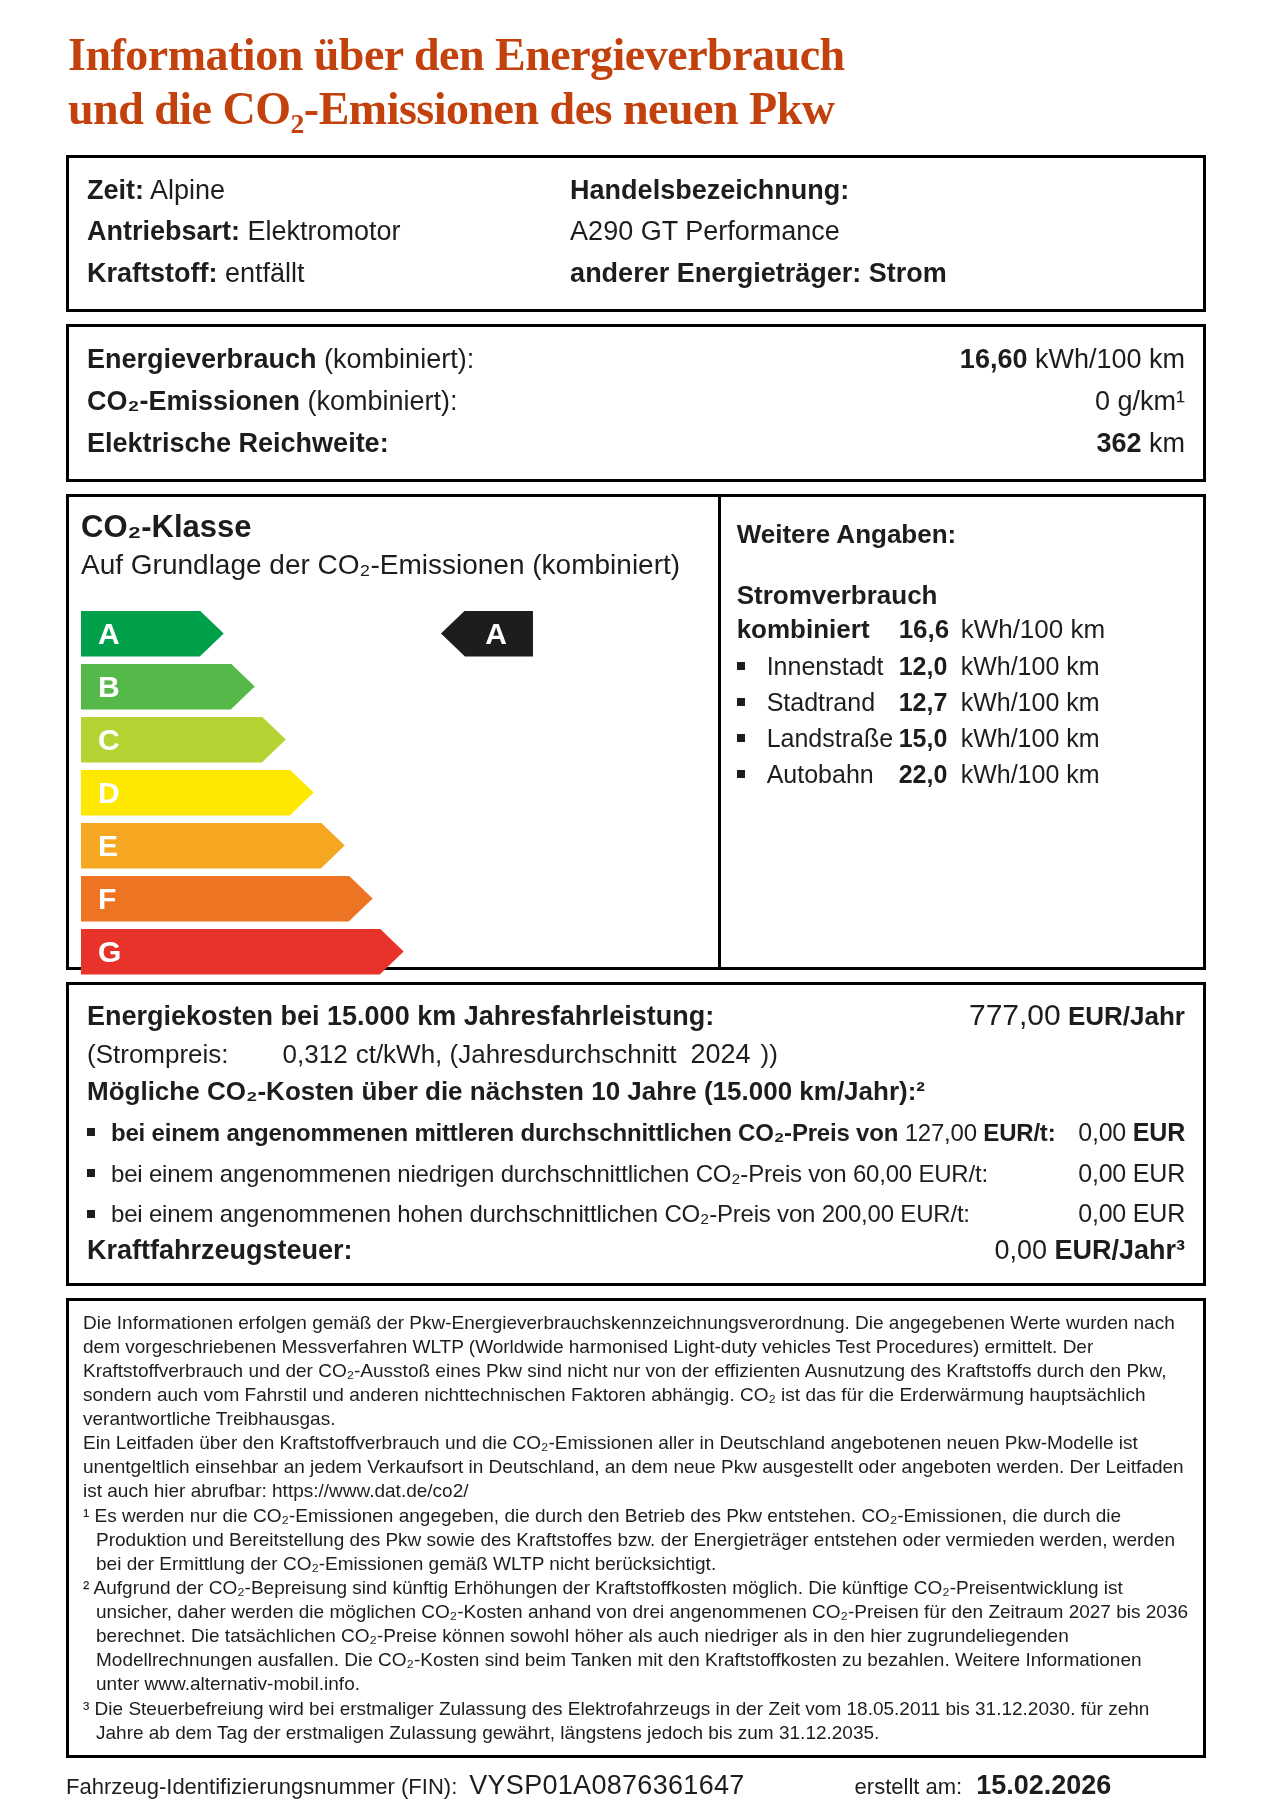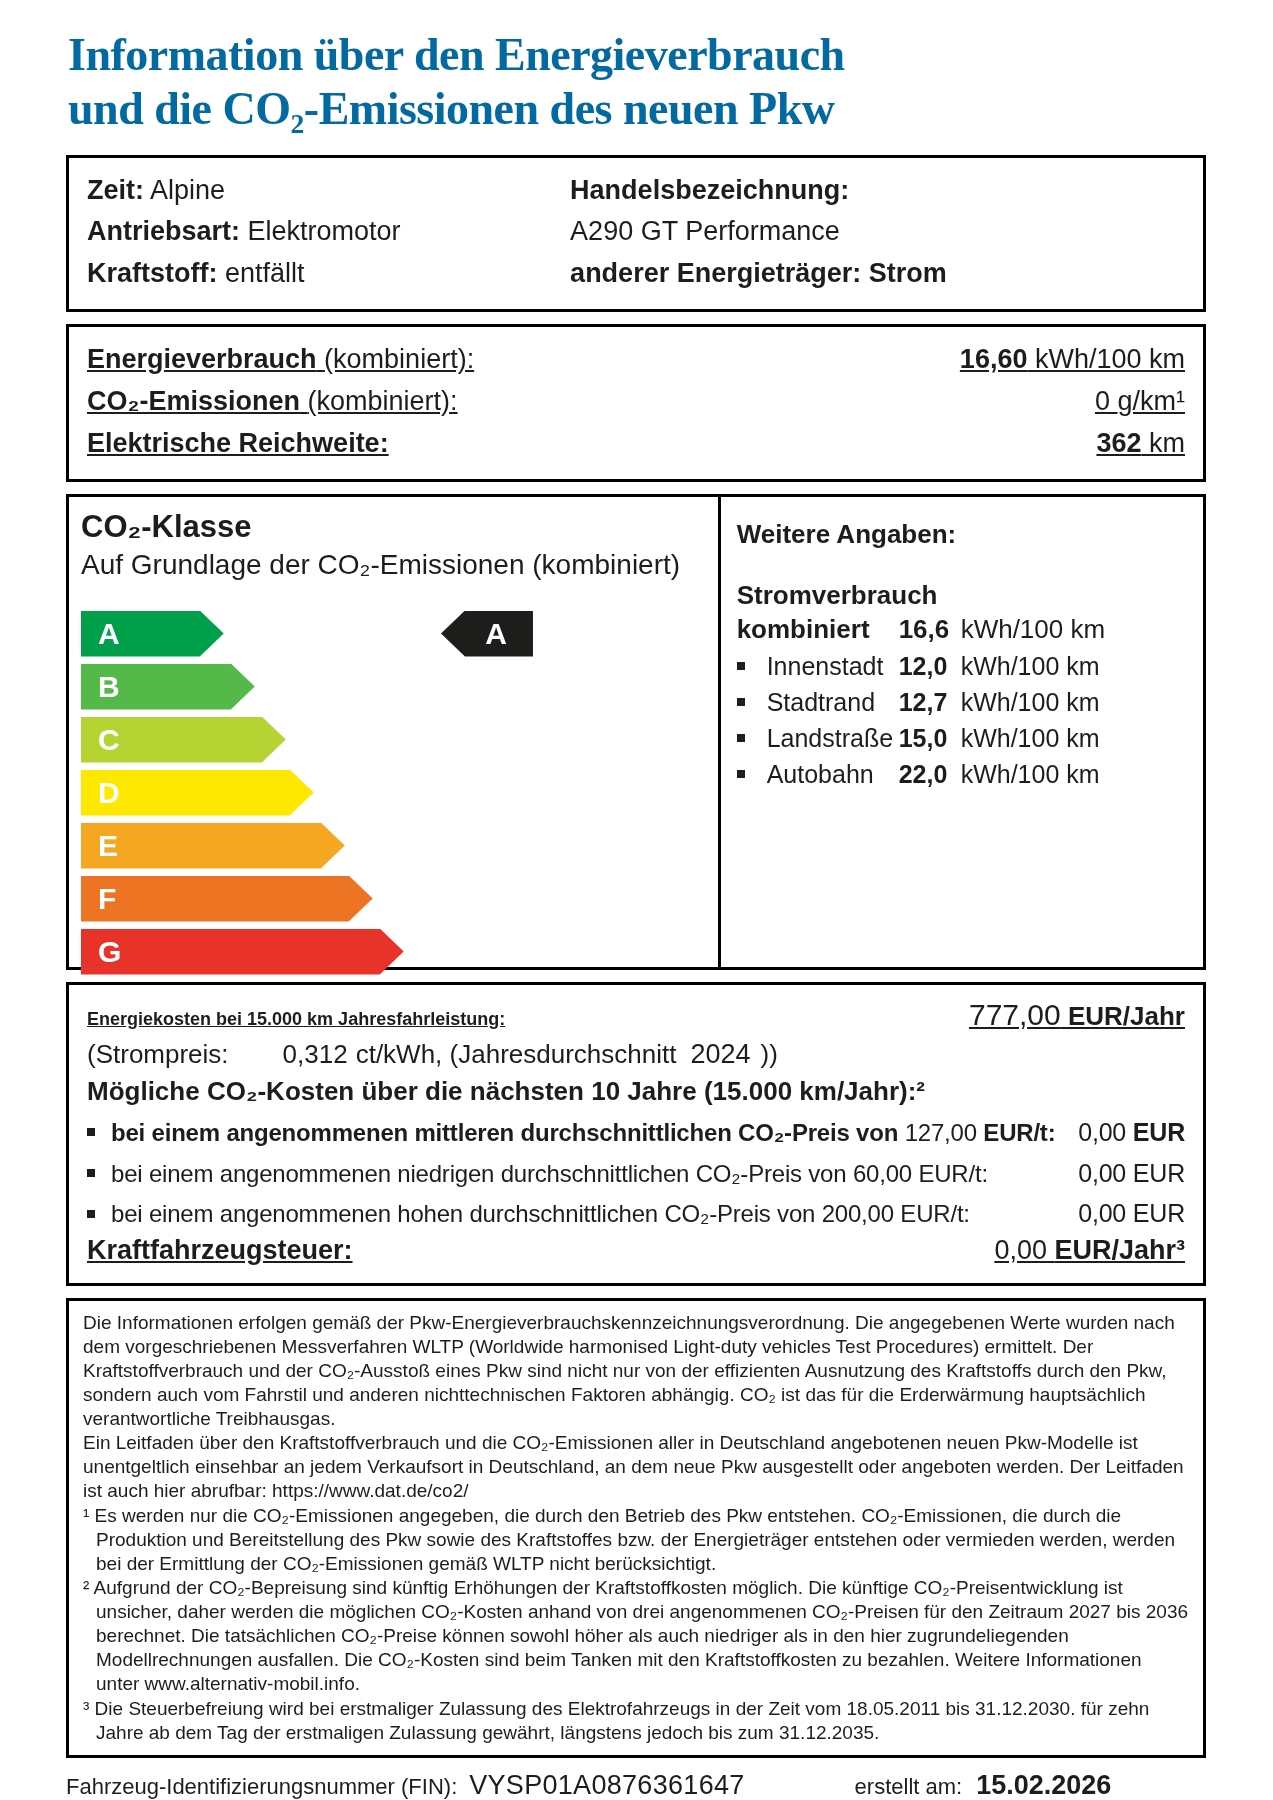--- a/index.html
+++ b/index.html
@@ -12,38 +12,38 @@
   }
   .b { font-weight: bold; }
 
   
   .title {
     font-family: "Liberation Serif", serif;
     font-weight: bold;
     font-size: 46px;
     line-height: 1.18;
     letter-spacing: -0.5px;
-    color: #0369a1;
+    color: #c2410c;
     margin: 4px 0 18px 2px;
   }
 
   .box { border: 3px solid #000; margin-bottom: 12px; }
 
   
   .box1 {
     display: grid;
     grid-template-columns: 44% 56%;
     padding: 12px 18px 14px;
     font-size: 27px;
     line-height: 1.55;
   }
 
   
   .box2 { padding: 12px 18px 14px; font-size: 27px; line-height: 1.55; }
-  .erow { display: flex; justify-content: space-between; align-items: baseline; text-decoration: underline; }
+  .erow { display: flex; justify-content: space-between; align-items: baseline; }
 
   
   .box3 { display: flex; height: 476px; }
   .co2-left { width: 57.2%; padding: 12px 16px 20px 12px; }
   .co2-head { font-size: 31px; }
   .co2-sub { font-size: 28px; margin-top: 4px; }
   .bands { margin-top: 30px; display: flex; flex-direction: column; gap: 7px; position: relative; }
   .band-row { position: relative; height: 46px; }
   .band {
     height: 46px;
@@ -64,21 +64,21 @@
   .wa-head { font-size: 26px; }
   .wa-strom { font-size: 26px; margin-top: 30px; }
   .wa-komb { display: grid; grid-template-columns: 162px 62px auto; font-size: 26px; margin-top: 3px; align-items: baseline; }
   .wa-item { display: grid; grid-template-columns: 30px 132px 62px auto; font-size: 25px; margin-top: 7px; align-items: baseline; }
   .sq { width: 8px; height: 8px; background: #1d1d1b; align-self: center; }
   .wa-unit { white-space: nowrap; }
 
   
   .box4 { padding: 11px 18px 12px; font-size: 26px; line-height: 1.28; }
   .box4 > div { margin-bottom: 3px; }
-  .ec-title { font-size: 18px; }
+  .ec-title { font-size: 27px; }
   .big-num { font-size: 30px; }
   .strompreis { font-size: 26px; }
   .sp-val { margin: 0 8px 0 54px; }
   .sp-year { margin: 0 10px 0 14px; font-size: 27px; }
   .ec-co2-head { font-size: 26px; }
   .ecbullet { display: flex; align-items: baseline; font-size: 24px; letter-spacing: -0.2px; margin-top: 8px; }
   .ecbullet .sq { flex: 0 0 8px; margin-right: 16px; }
   .ecbullet .ectext { flex: 1; white-space: nowrap; }
   .ecbullet .ecval { white-space: nowrap; margin-left: 10px; font-size: 25px; }
   .kfzrow { font-size: 27px; align-items: flex-end; }

